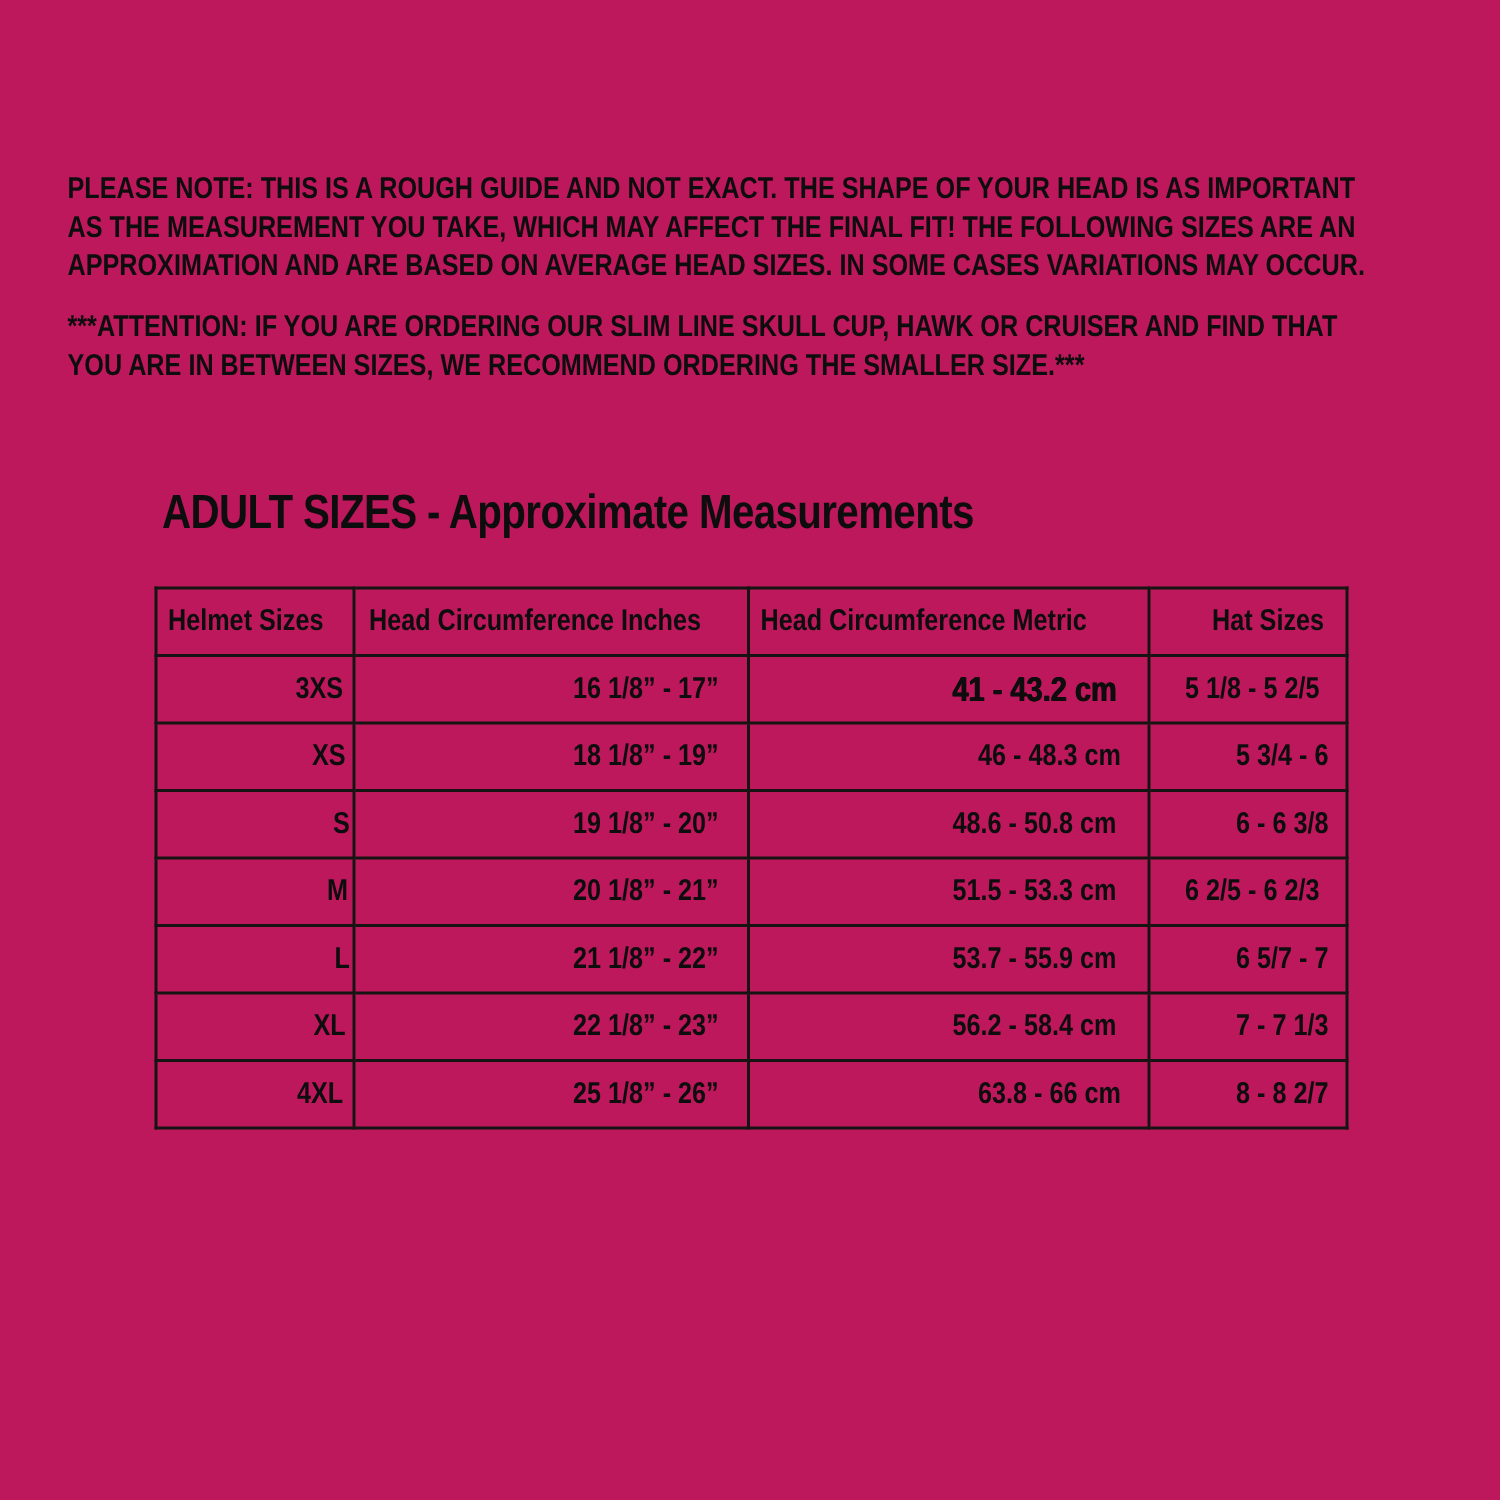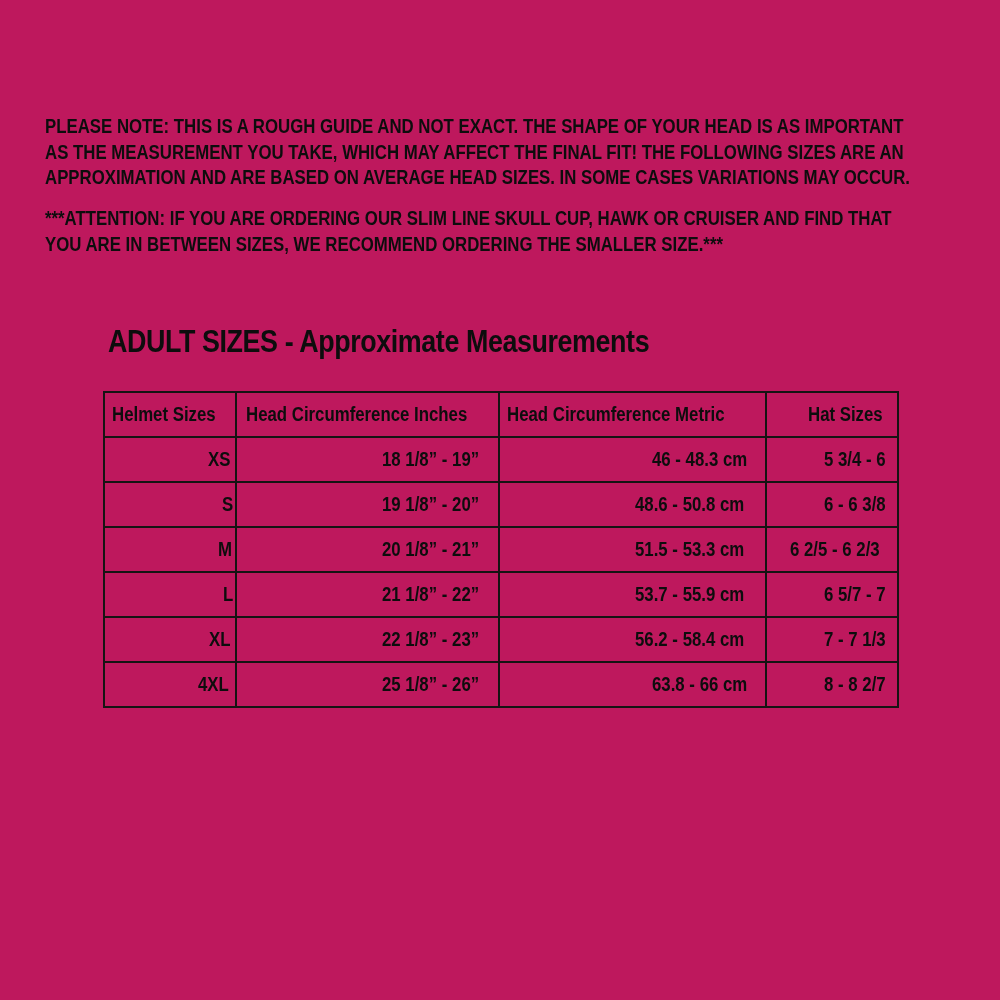--- a/index.html
+++ b/index.html
@@ -111,20 +111,26 @@
     </colgroup>
     <thead>
       <tr>
         <th class="p1"><span class="cond">Helmet Sizes</span></th>
         <th class="p2"><span class="cond">Head Circumference Inches</span></th>
         <th class="p3"><span class="cond">Head Circumference Metric</span></th>
         <th class="p4"><span class="cond">Hat Sizes</span></th>
       </tr>
     </thead>
     <tbody id="tbody">
+  <tr>
+    <td class="p1"><span class="cond">3XS</span></td>
+    <td class="p2"><span class="cond">16 1/8” - 17”</span></td>
+    <td class="p3"><span class="cond em">41 - 43.2 cm</span></td>
+    <td class="p4"><span class="cond">5 1/8 - 5 2/5</span></td>
+  </tr>
 
 
   <tr>
     <td class="p1"><span class="cond">XS</span></td>
     <td class="p2"><span class="cond">18 1/8” - 19”</span></td>
     <td class="p3"><span class="cond">46 - 48.3 cm</span></td>
     <td class="p4"><span class="cond">5 3/4 - 6</span></td>
   </tr>
 
   <tr>

